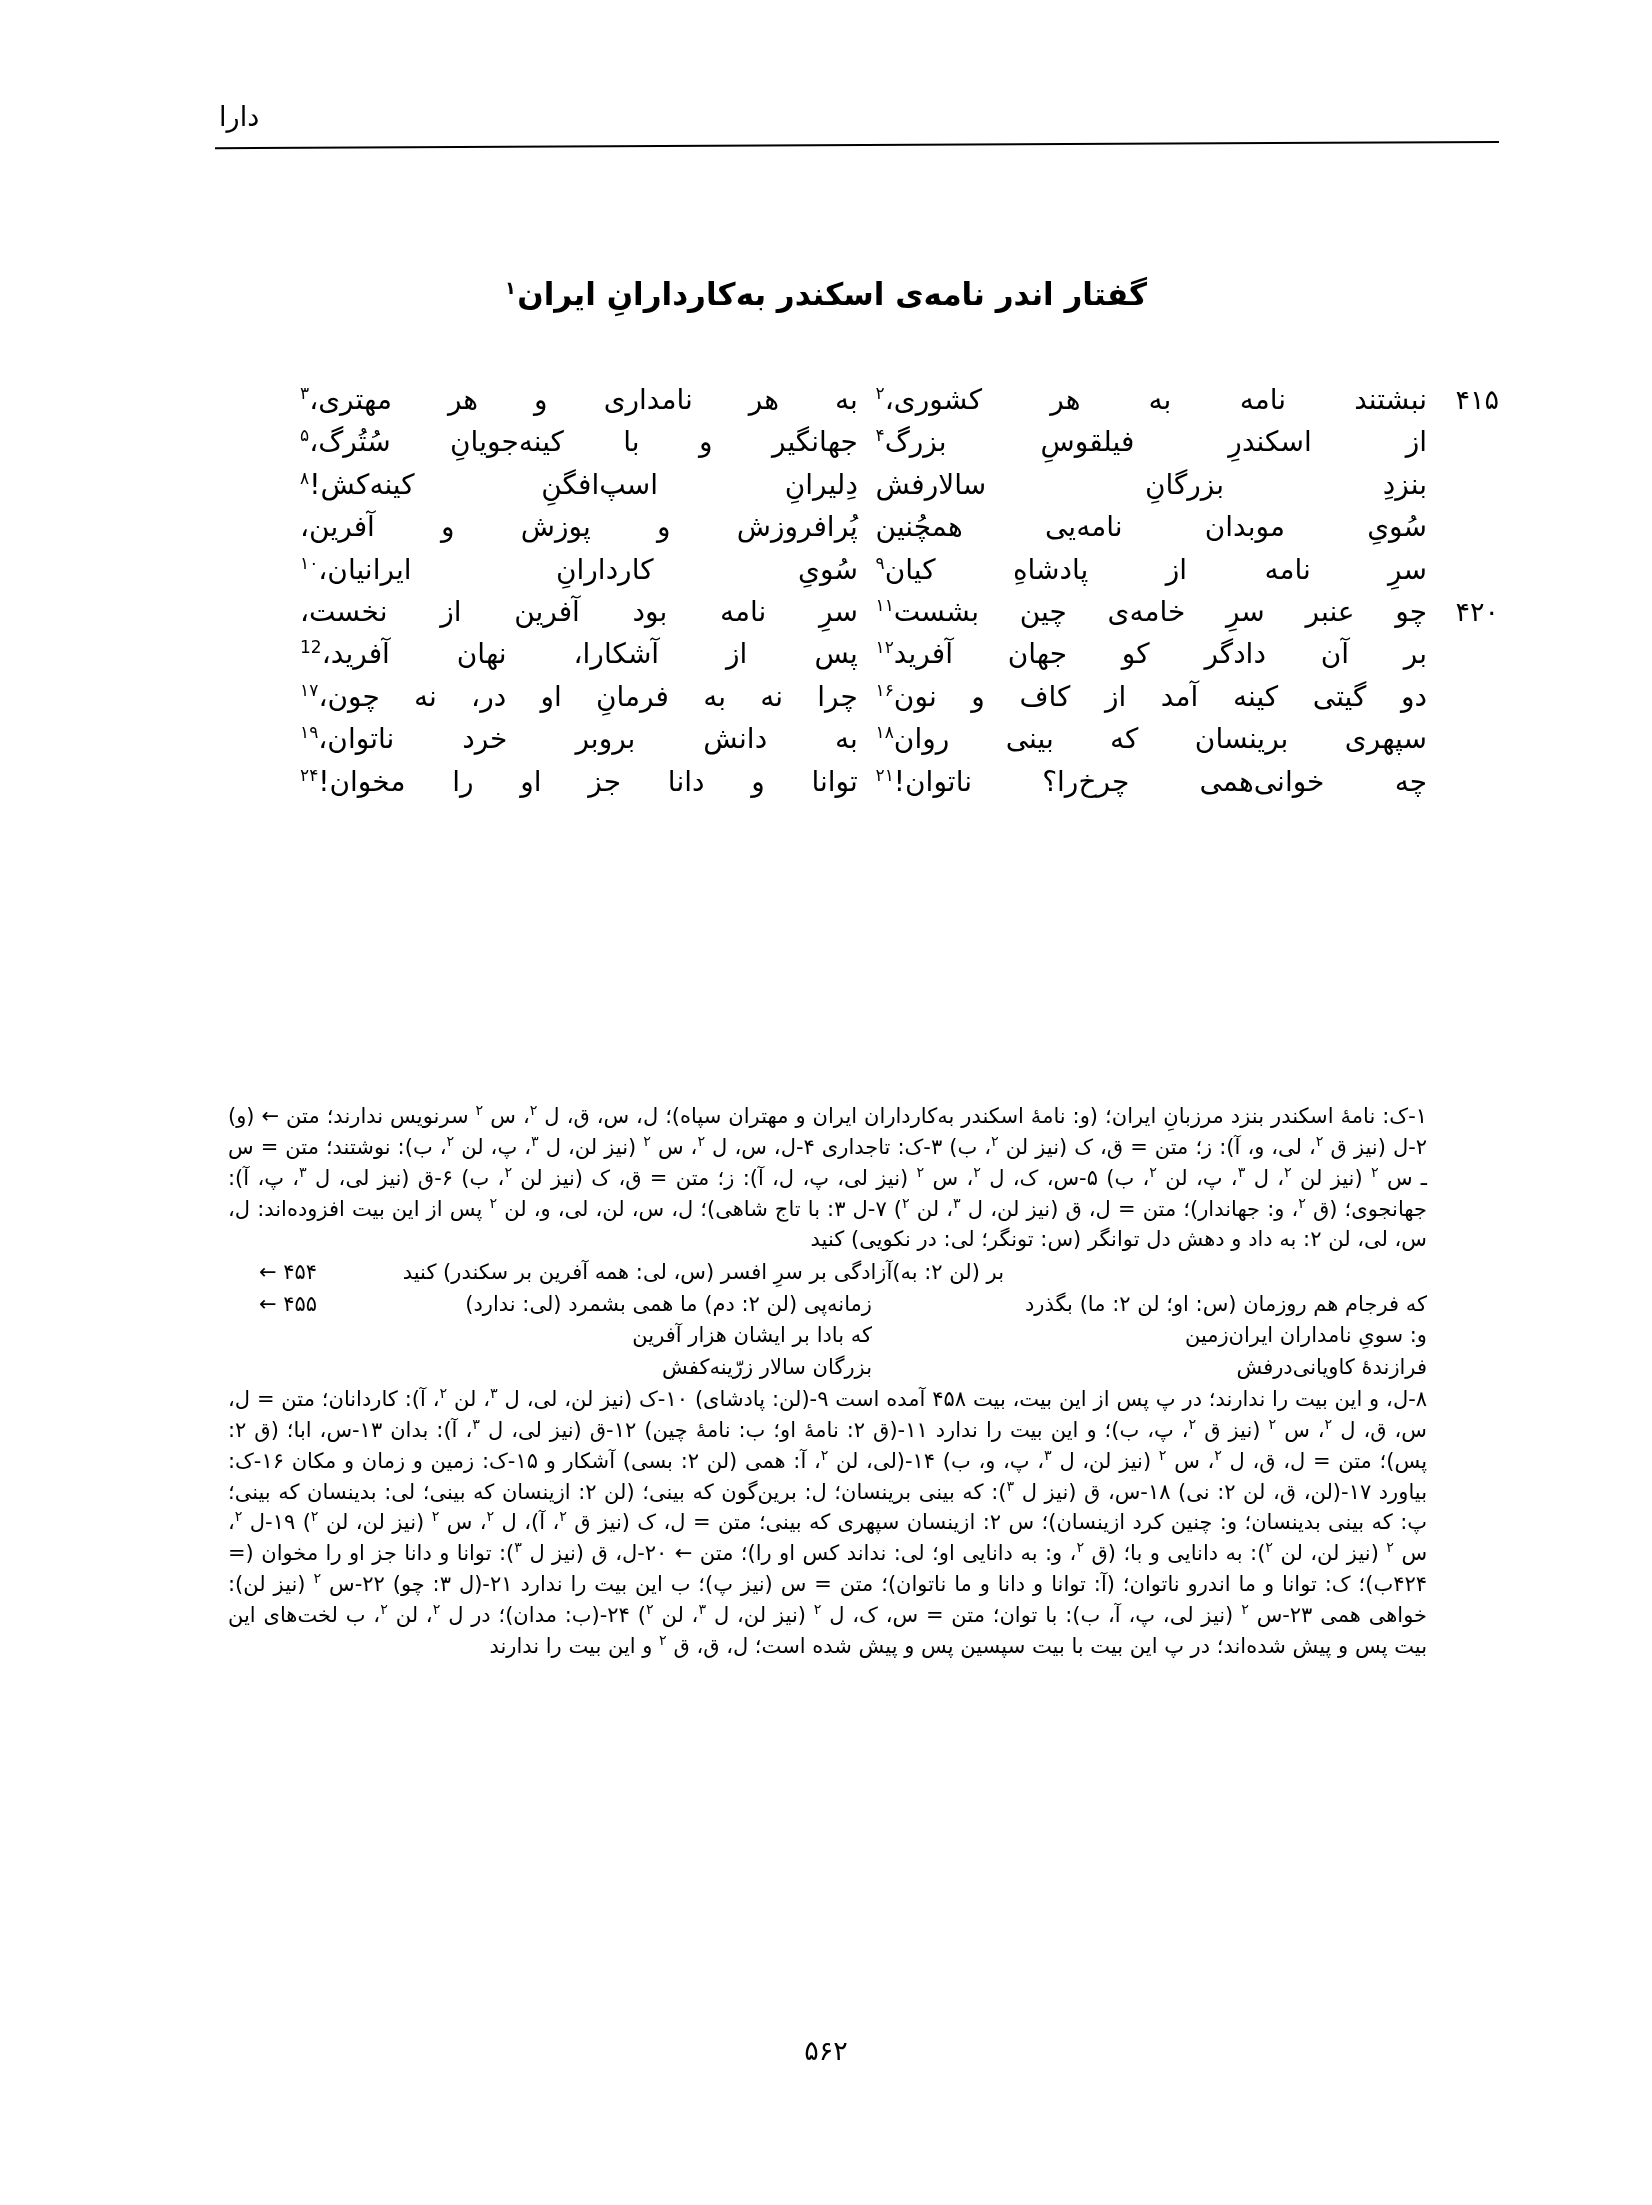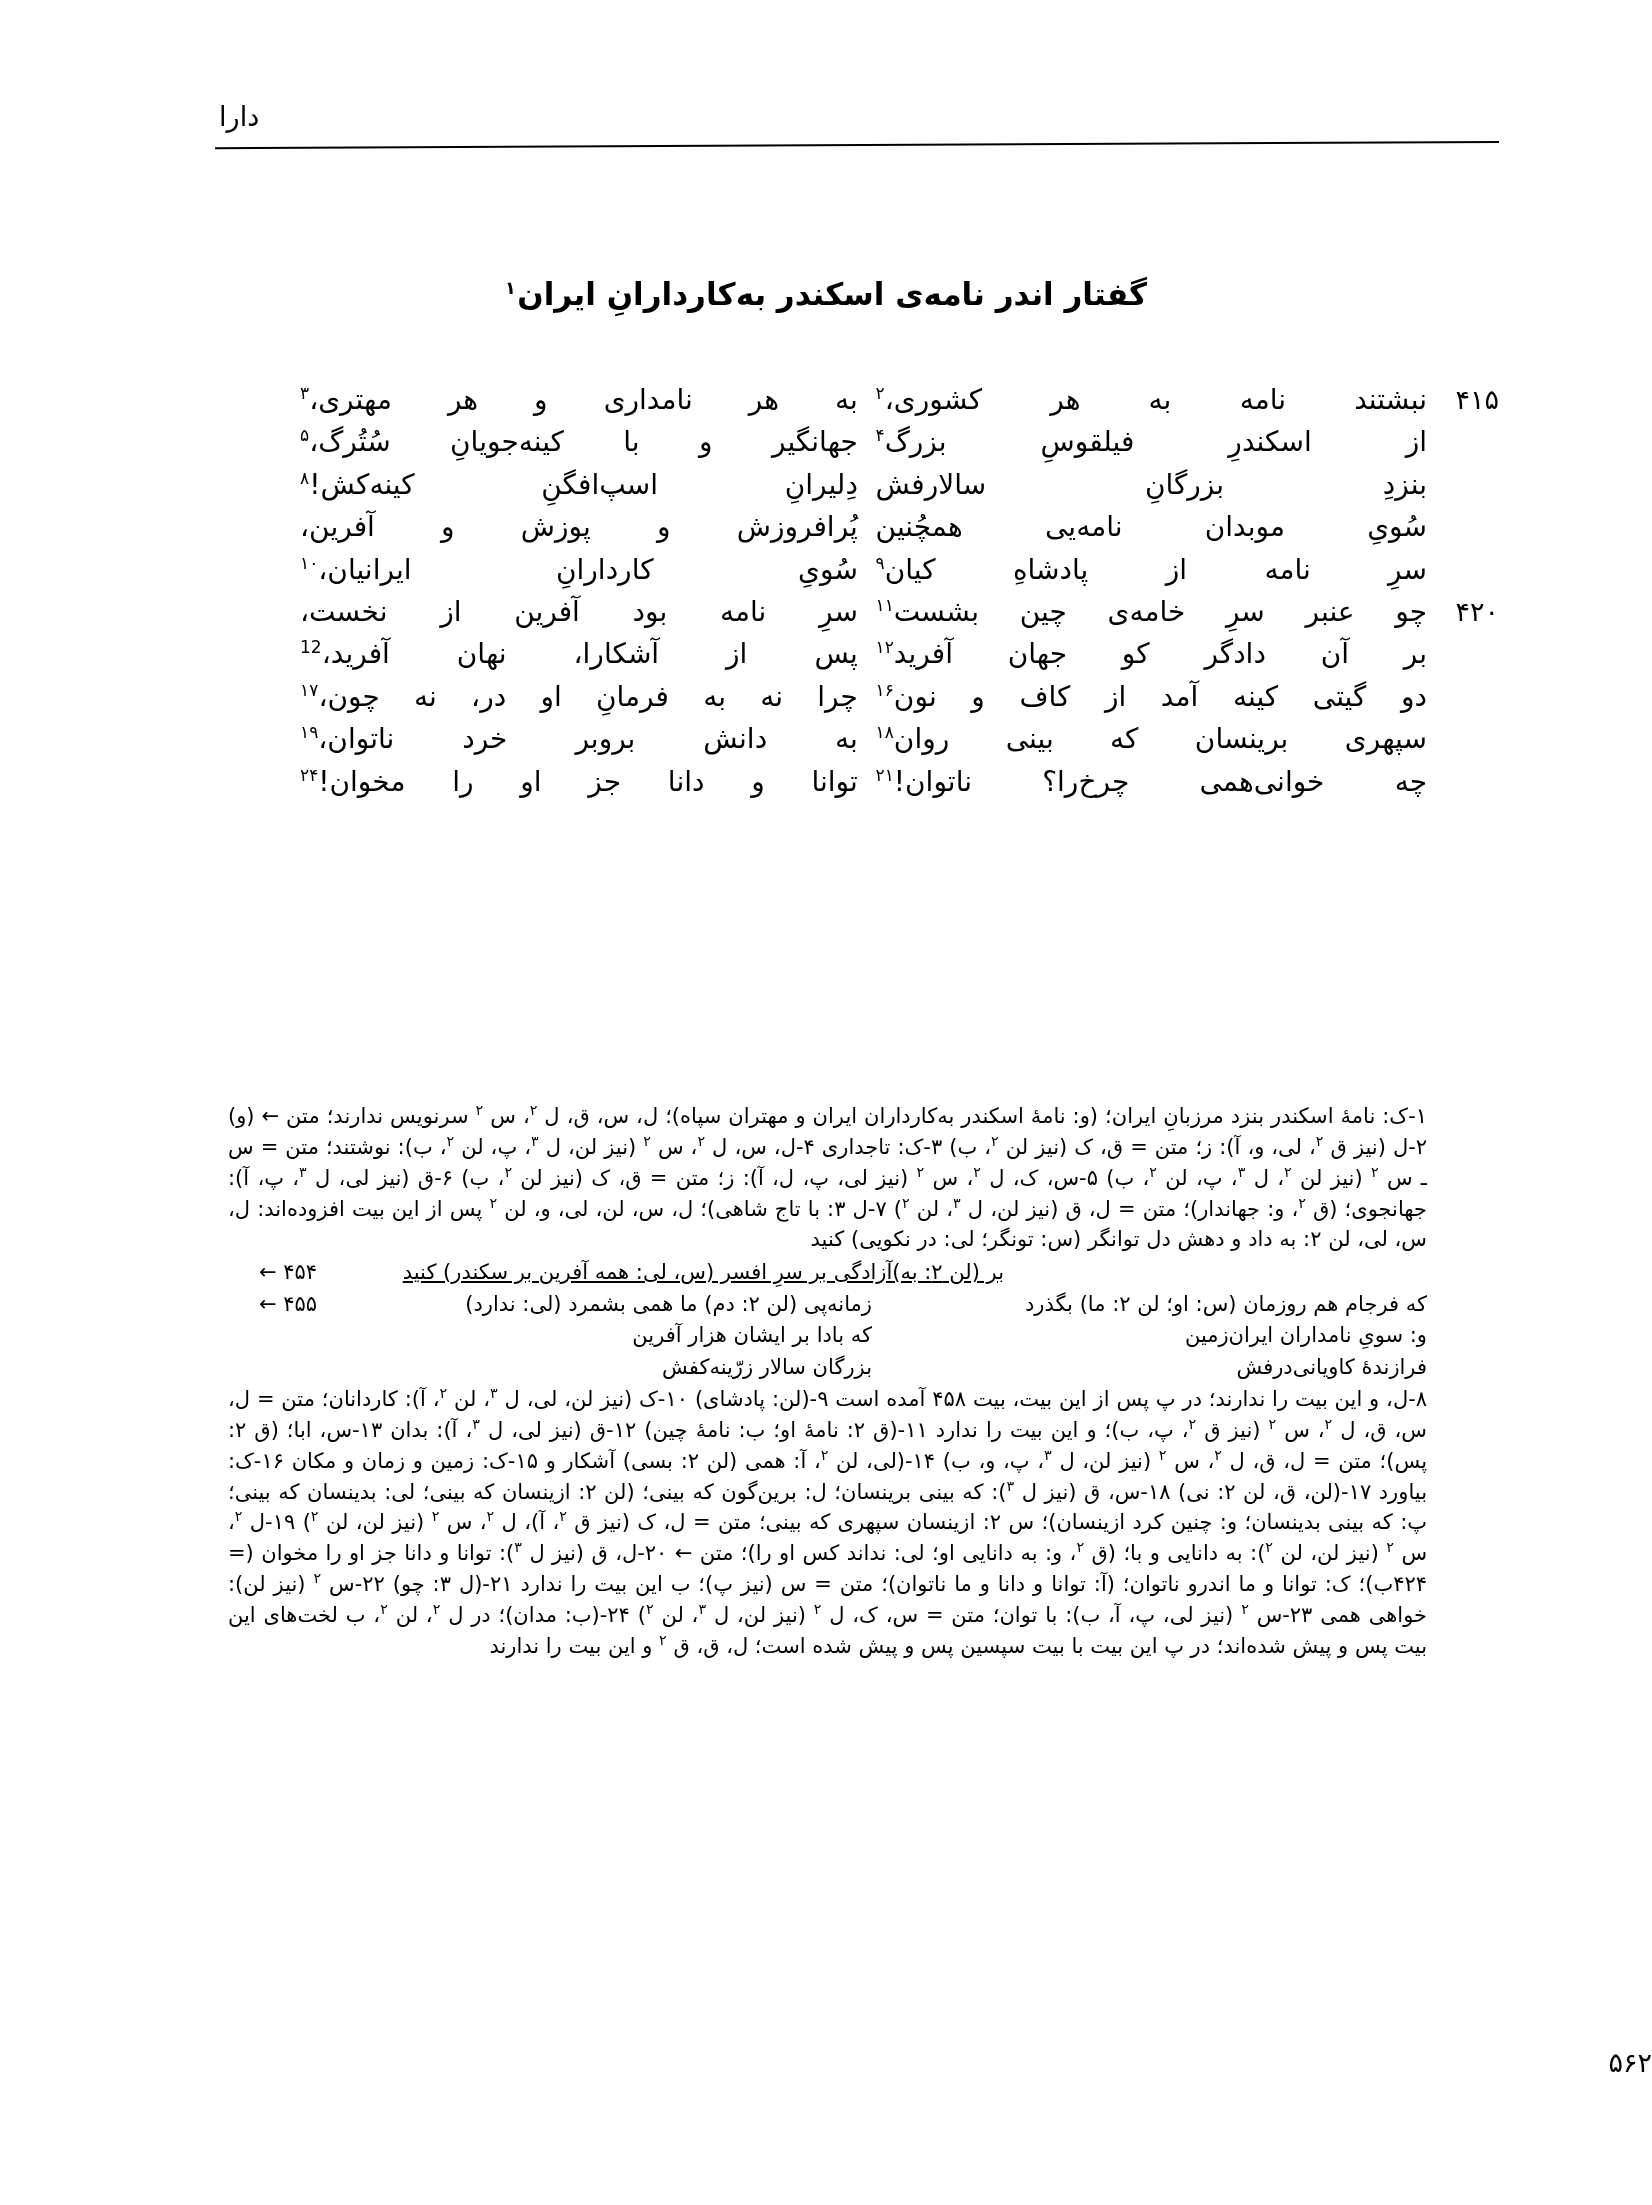--- a/index.html
+++ b/index.html
@@ -162,25 +162,24 @@
     padding-left: 20.5px;
   }
   .inset-indent-1 { padding-right: 423px; }
 
   
   .folio {
     position: absolute;
     top: 2035px;
     left: 0;
     right: 0;
-    text-align: right;
+    text-align: center;
     font-size: 27px;
     letter-spacing: 1.4px;
     direction: rtl;
-    margin-top: 12px;
   }
 </style>
 </head>
 <body>
 
 <div class="page">
 
   <div class="runhead-wrap">
     <div class="runhead">دارا</div>
     <div class="runhead-rule"></div>
@@ -396,21 +395,21 @@
           </span>
         </div>
       </div>
     </div>
 
   <div class="apparatus">
     <p class="app-para">۱-ک: نامهٔ اسکندر بنزد مرزبانِ ایران؛ (و: نامهٔ اسکندر به‌کارداران ایران و مهتران سپاه)؛ ل، س، ق، ل <span class="app-sup">۲</span>، س <span class="app-sup">۲</span> سرنویس ندارند؛ متن ← (و)   ۲-ل (نیز ق <span class="app-sup">۲</span>، لی، و، آ): ز؛ متن = ق، ک (نیز لن <span class="app-sup">۲</span>، ب)   ۳-ک: تاجداری   ۴-ل، س، ل <span class="app-sup">۲</span>، س <span class="app-sup">۲</span> (نیز لن، ل <span class="app-sup">۳</span>، پ، لن <span class="app-sup">۲</span>، ب): نوشتند؛ متن = س ـ س <span class="app-sup">۲</span> (نیز لن <span class="app-sup">۲</span>، ل <span class="app-sup">۳</span>، پ، لن <span class="app-sup">۲</span>، ب)   ۵-س، ک، ل <span class="app-sup">۲</span>، س <span class="app-sup">۲</span> (نیز لی، پ، ل، آ): ز؛ متن = ق، ک (نیز لن <span class="app-sup">۲</span>، ب)   ۶-ق (نیز لی، ل <span class="app-sup">۳</span>، پ، آ): جهانجوی؛ (ق <span class="app-sup">۲</span>، و: جهاندار)؛ متن = ل، ق (نیز لن، ل <span class="app-sup">۳</span>، لن <span class="app-sup">۲</span>)   ۷-ل ۳: با تاج شاهی)؛ ل، س، لن، لی، و، لن <span class="app-sup">۲</span> پس از این بیت افزوده‌اند: ل، س، لی، لن ۲: به داد و دهش دل توانگر (س: تونگر؛ لی: در نکویی) کنید</p>
     <div>
         <div class="inset-verse inset-indent-1">
           <div class="inset-cols">
-            <div class="inset-h pad" style="width: 100%; text-decoration: underline;">بر (لن ۲: به)آزادگی بر سرِ افسر (س، لی: همه آفرین بر سکندر) کنید</div>
+            <div class="inset-h pad" style="width: 100%;">بر (لن ۲: به)آزادگی بر سرِ افسر (س، لی: همه آفرین بر سکندر) کنید</div>
           </div>
           <div class="inset-num">۴۵۴ ←</div>
         </div>
         <div class="inset-verse">
           <div class="inset-cols">
             <div class="inset-h pad">که فرجام هم روزمان (س: او؛ لن ۲: ما) بگذرد</div>
             <div class="inset-h">زمانه‌پی (لن ۲: دم) ما همی بشمرد (لی: ندارد)</div>
           </div>
           <div class="inset-num">۴۵۵ ←</div>
         </div>

